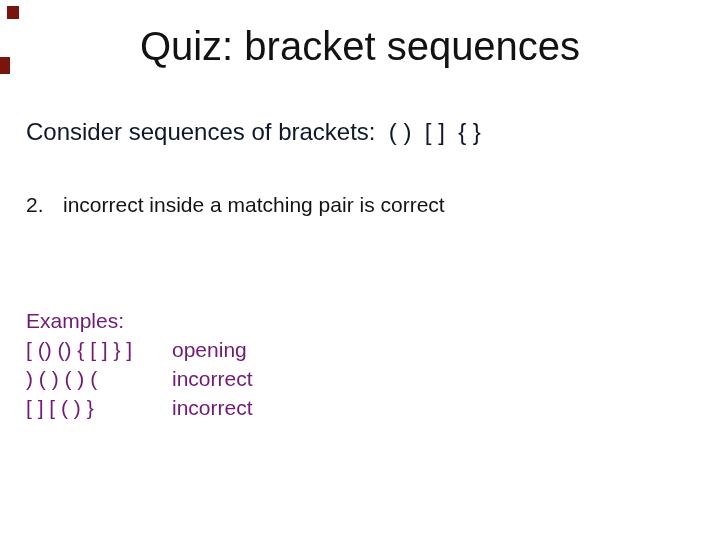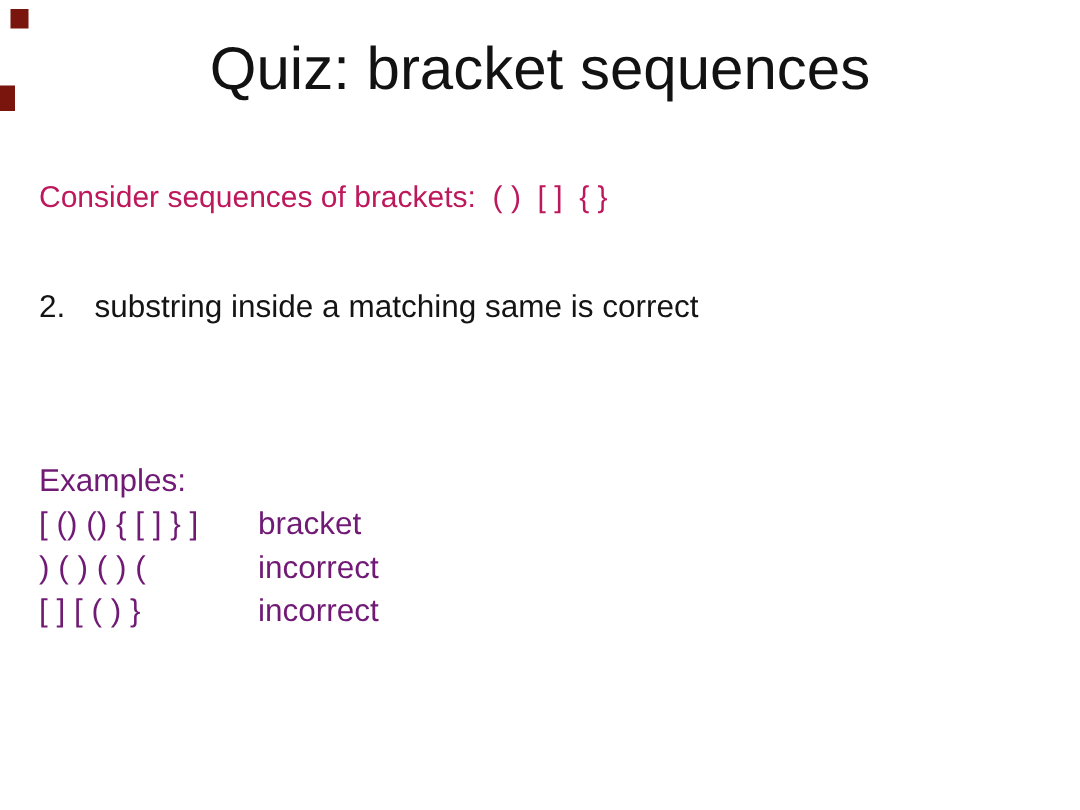--- a/index.html
+++ b/index.html
@@ -43,24 +43,24 @@
     font-weight: 400;
     line-height: 52px;
     letter-spacing: 0px;
     white-space: pre;
     color: #121212;
   }
   .intro {
     position: absolute;
     left: 26px;
     top: 114px;
-    font-size: 20px;
+    font-size: 24px;
     line-height: 36px;
     white-space: pre;
-    color: #be185d;
+    color: #0f172a;
     text-align: center;
   }
   .rule {
     position: absolute;
     left: 26px;
     top: 191px;
     font-size: 21px;
     line-height: 28px;
     color: #141414;
   }
@@ -92,28 +92,28 @@
 
   <div class="decor-sq a" style="background-color: rgb(122, 21, 14);"></div>
   <div class="decor-sq b" style="background-color: rgb(122, 21, 14);"></div>
 
   <h1 class="title">Quiz: bracket sequences</h1>
 
   <div class="intro">Consider sequences of brackets:  ( )  [ ]  { }</div>
 
   <div class="rule">
     <div class="rule-item">
-      <span class="num">2.</span><span class="txt">substring inside a matching same is correct</span>
+      <span class="num">2.</span><span class="txt">incorrect inside a matching pair is correct</span>
     </div>
   </div>
 
   <div class="examples">
     <div class="ex-heading">Examples:</div>
     <div class="ex-row">
-      <span class="ex-seq">[ () () { [ ] } ]</span><span class="ex-verdict">bracket</span>
+      <span class="ex-seq">[ () () { [ ] } ]</span><span class="ex-verdict">opening</span>
     </div>
     <div class="ex-row">
       <span class="ex-seq">) ( ) ( ) (</span><span class="ex-verdict">incorrect</span>
     </div>
     <div class="ex-row">
       <span class="ex-seq">[ ] [ ( ) }</span><span class="ex-verdict">incorrect</span>
     </div>
   </div>
 
 </div>

